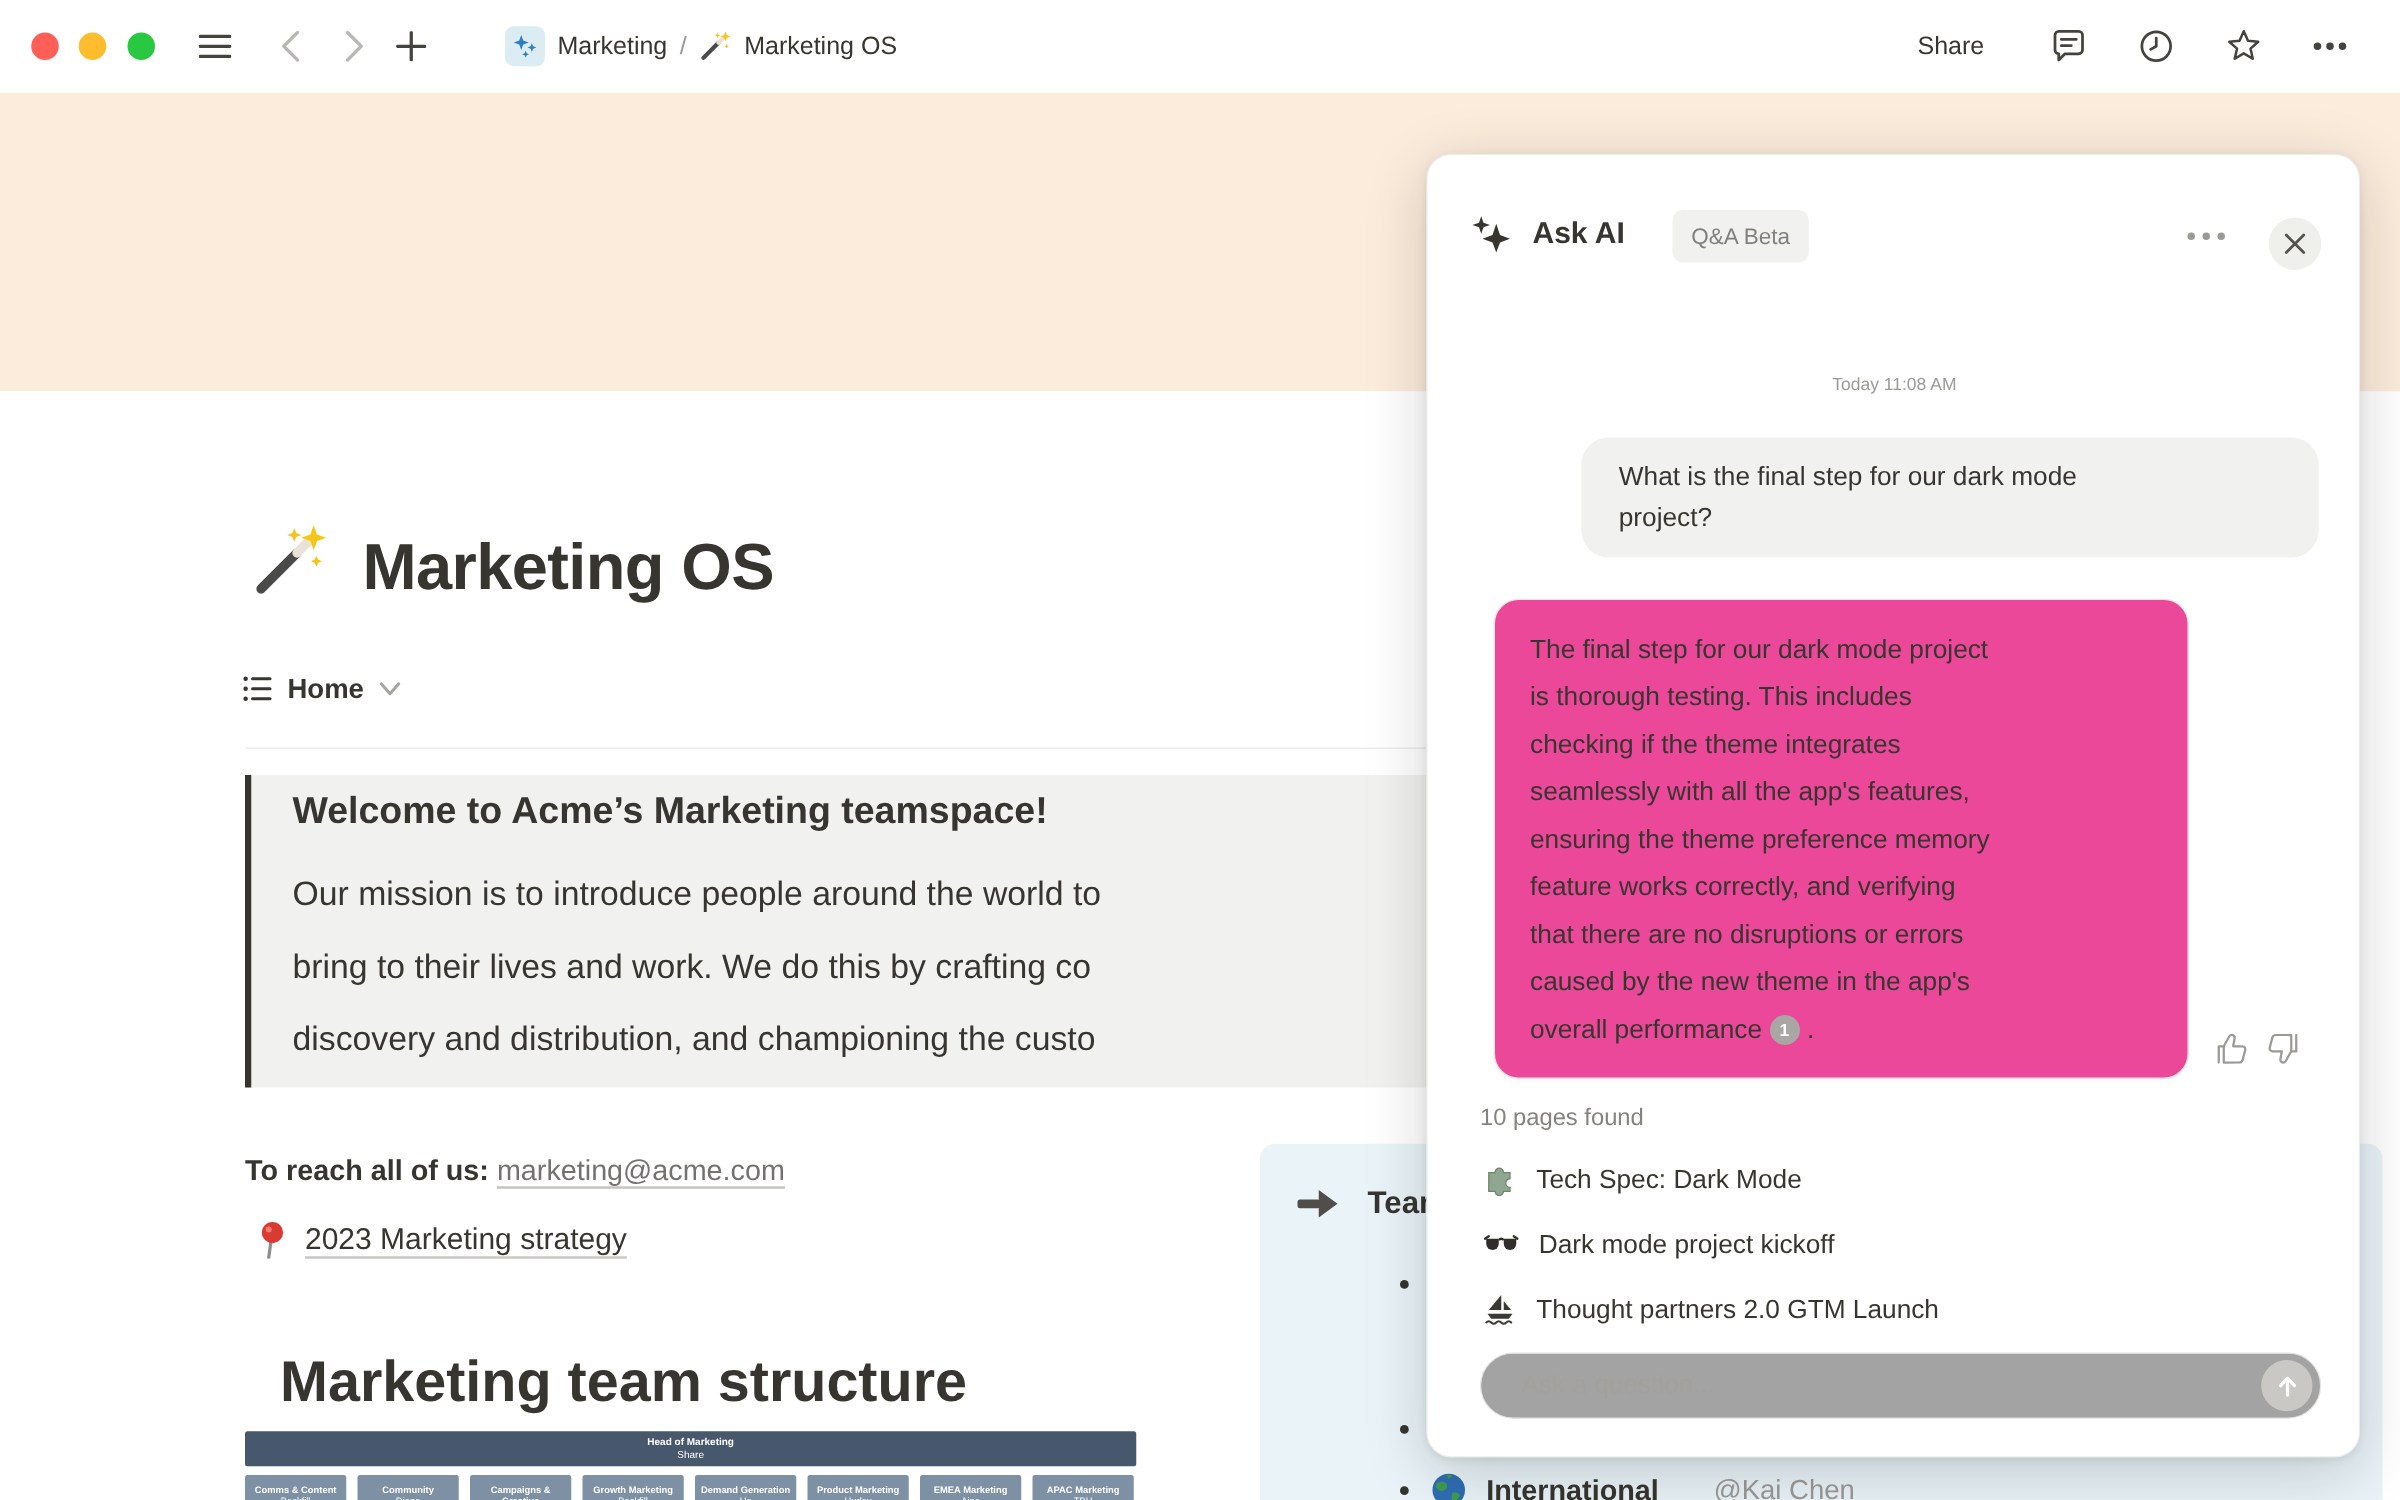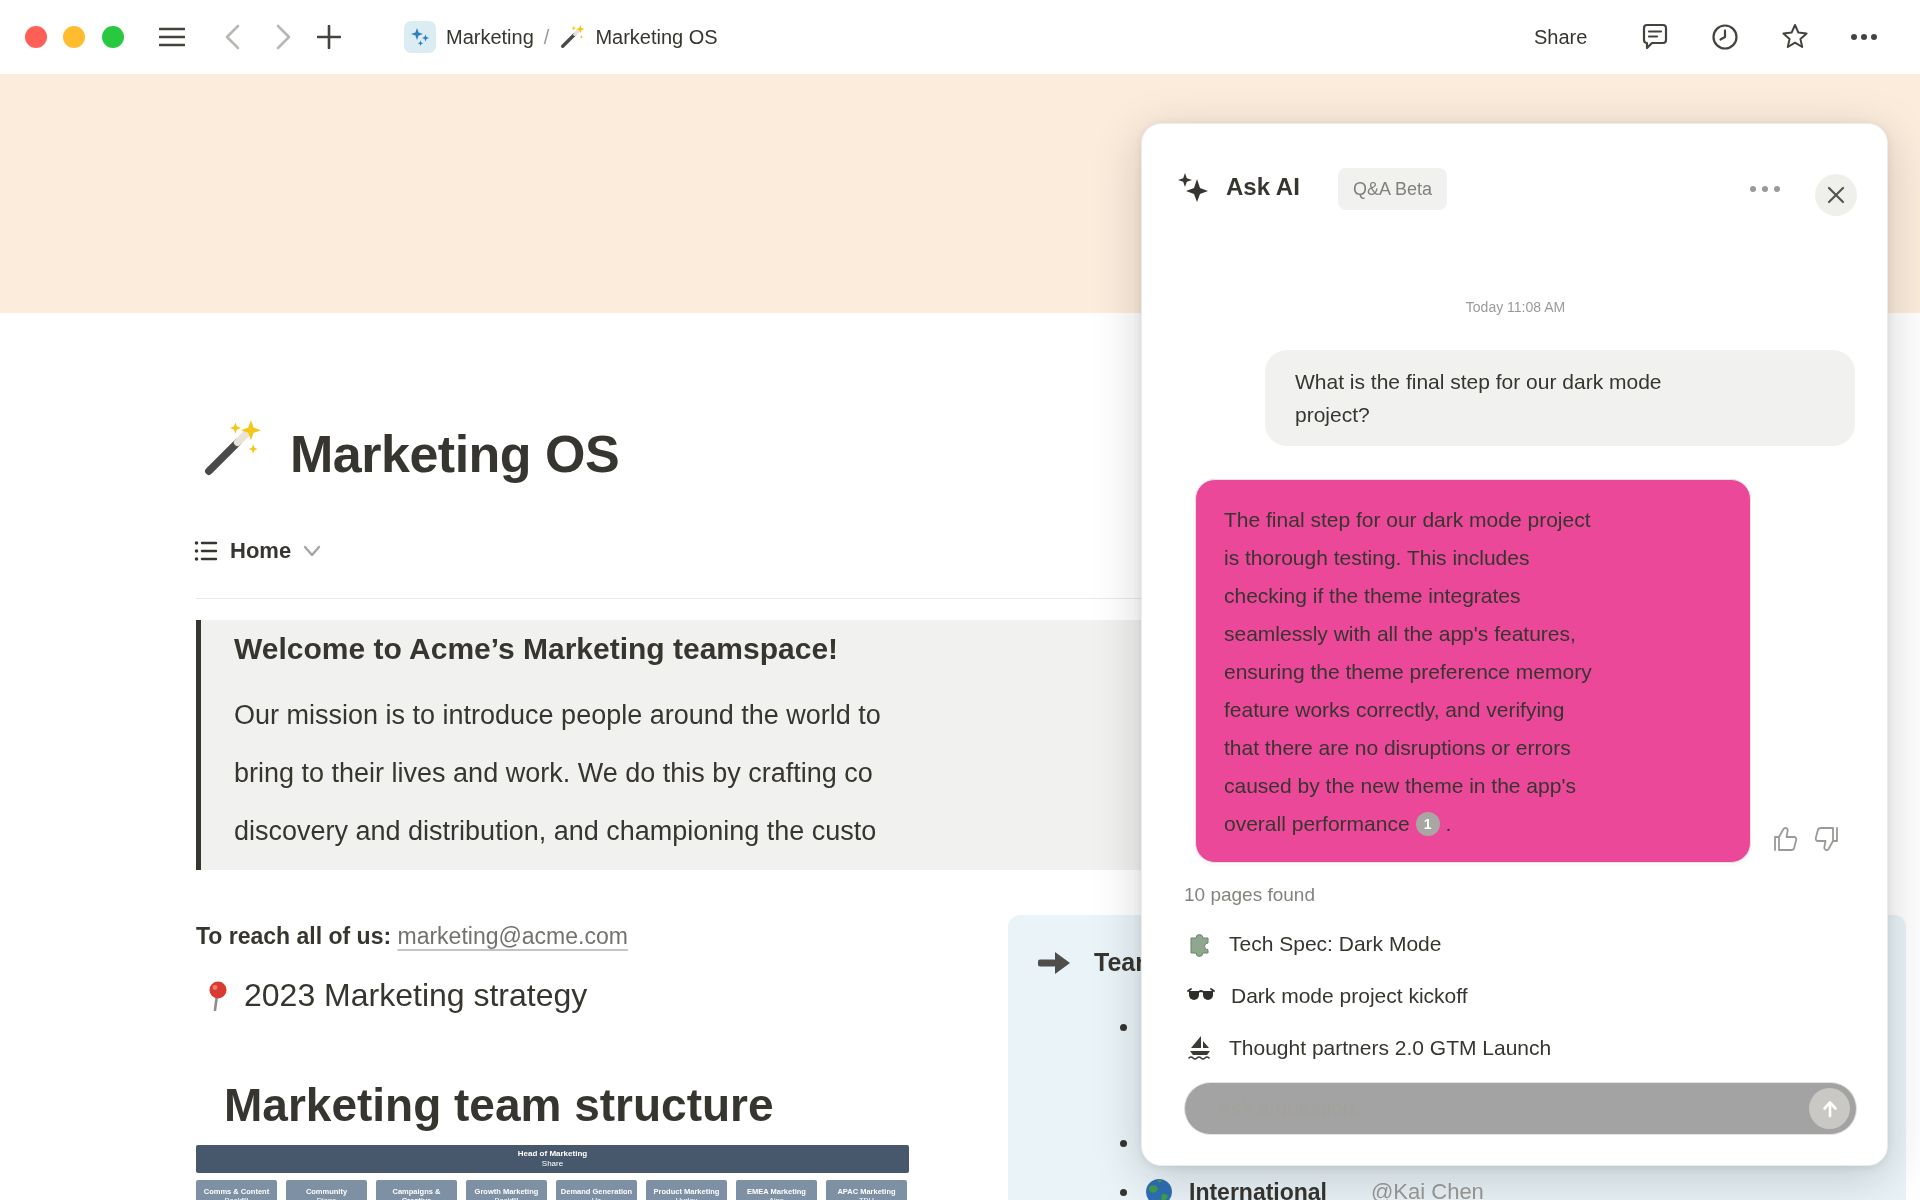--- a/index.html
+++ b/index.html
@@ -32,21 +32,21 @@
   #tab-divider { left:196px; top:598px; width:1524px; height:1px; background:#e9e9e7; }
 
   #quote { left:196px; top:620px; width:1524px; height:250px; background:#f1f1ef; border-left:5px solid #37352f; }
   #quote-heading { left:234px; top:632px; font-size:30px; font-weight:700; }
   .quote-line { left:234px; font-size:27px; white-space:nowrap; }
 
   #reach-row { left:196px; top:923px; font-size:23px; white-space:nowrap; }
   #reach-row b { font-weight:700; }
   #reach-link { color:#73726e; text-decoration:underline; text-decoration-color:#c6c4c0; text-underline-offset:5px; cursor:pointer; }
   #pin-row { left:206px; top:977px; display:flex; align-items:center; gap:14px; }
-  #strategy-link { font-size:32px; font-weight:500; text-decoration-color:#c9c7c3; text-underline-offset:6px; cursor:pointer; }
+  #strategy-link { font-size:24px; font-weight:500; text-decoration:underline; text-decoration-color:#c9c7c3; text-underline-offset:6px; cursor:pointer; }
   #h2-team { left:196px; top:1078px; font-size:46px; font-weight:700;margin-left:28px; }
 
   
   #org { left:196px; top:1145px; width:713px; cursor:pointer; }
   #org-bar { width:713px; height:28px; background:#47586c; border-radius:2px; color:#fff; text-align:center; padding-top:4px; }
   #org-bar .t { font-size:8px; font-weight:700; line-height:10px; }
   #org-bar .n { font-size:8px; line-height:10px; }
   #org-row { margin-top:7px; display:flex; gap:9px; }
   .org-box { width:81px; height:48px; background:#7e90a3; border-radius:2px; color:#fff; text-align:center; padding:7px 2px 0; }
   .org-box .t { font-size:7.5px; font-weight:700; line-height:9px; }

